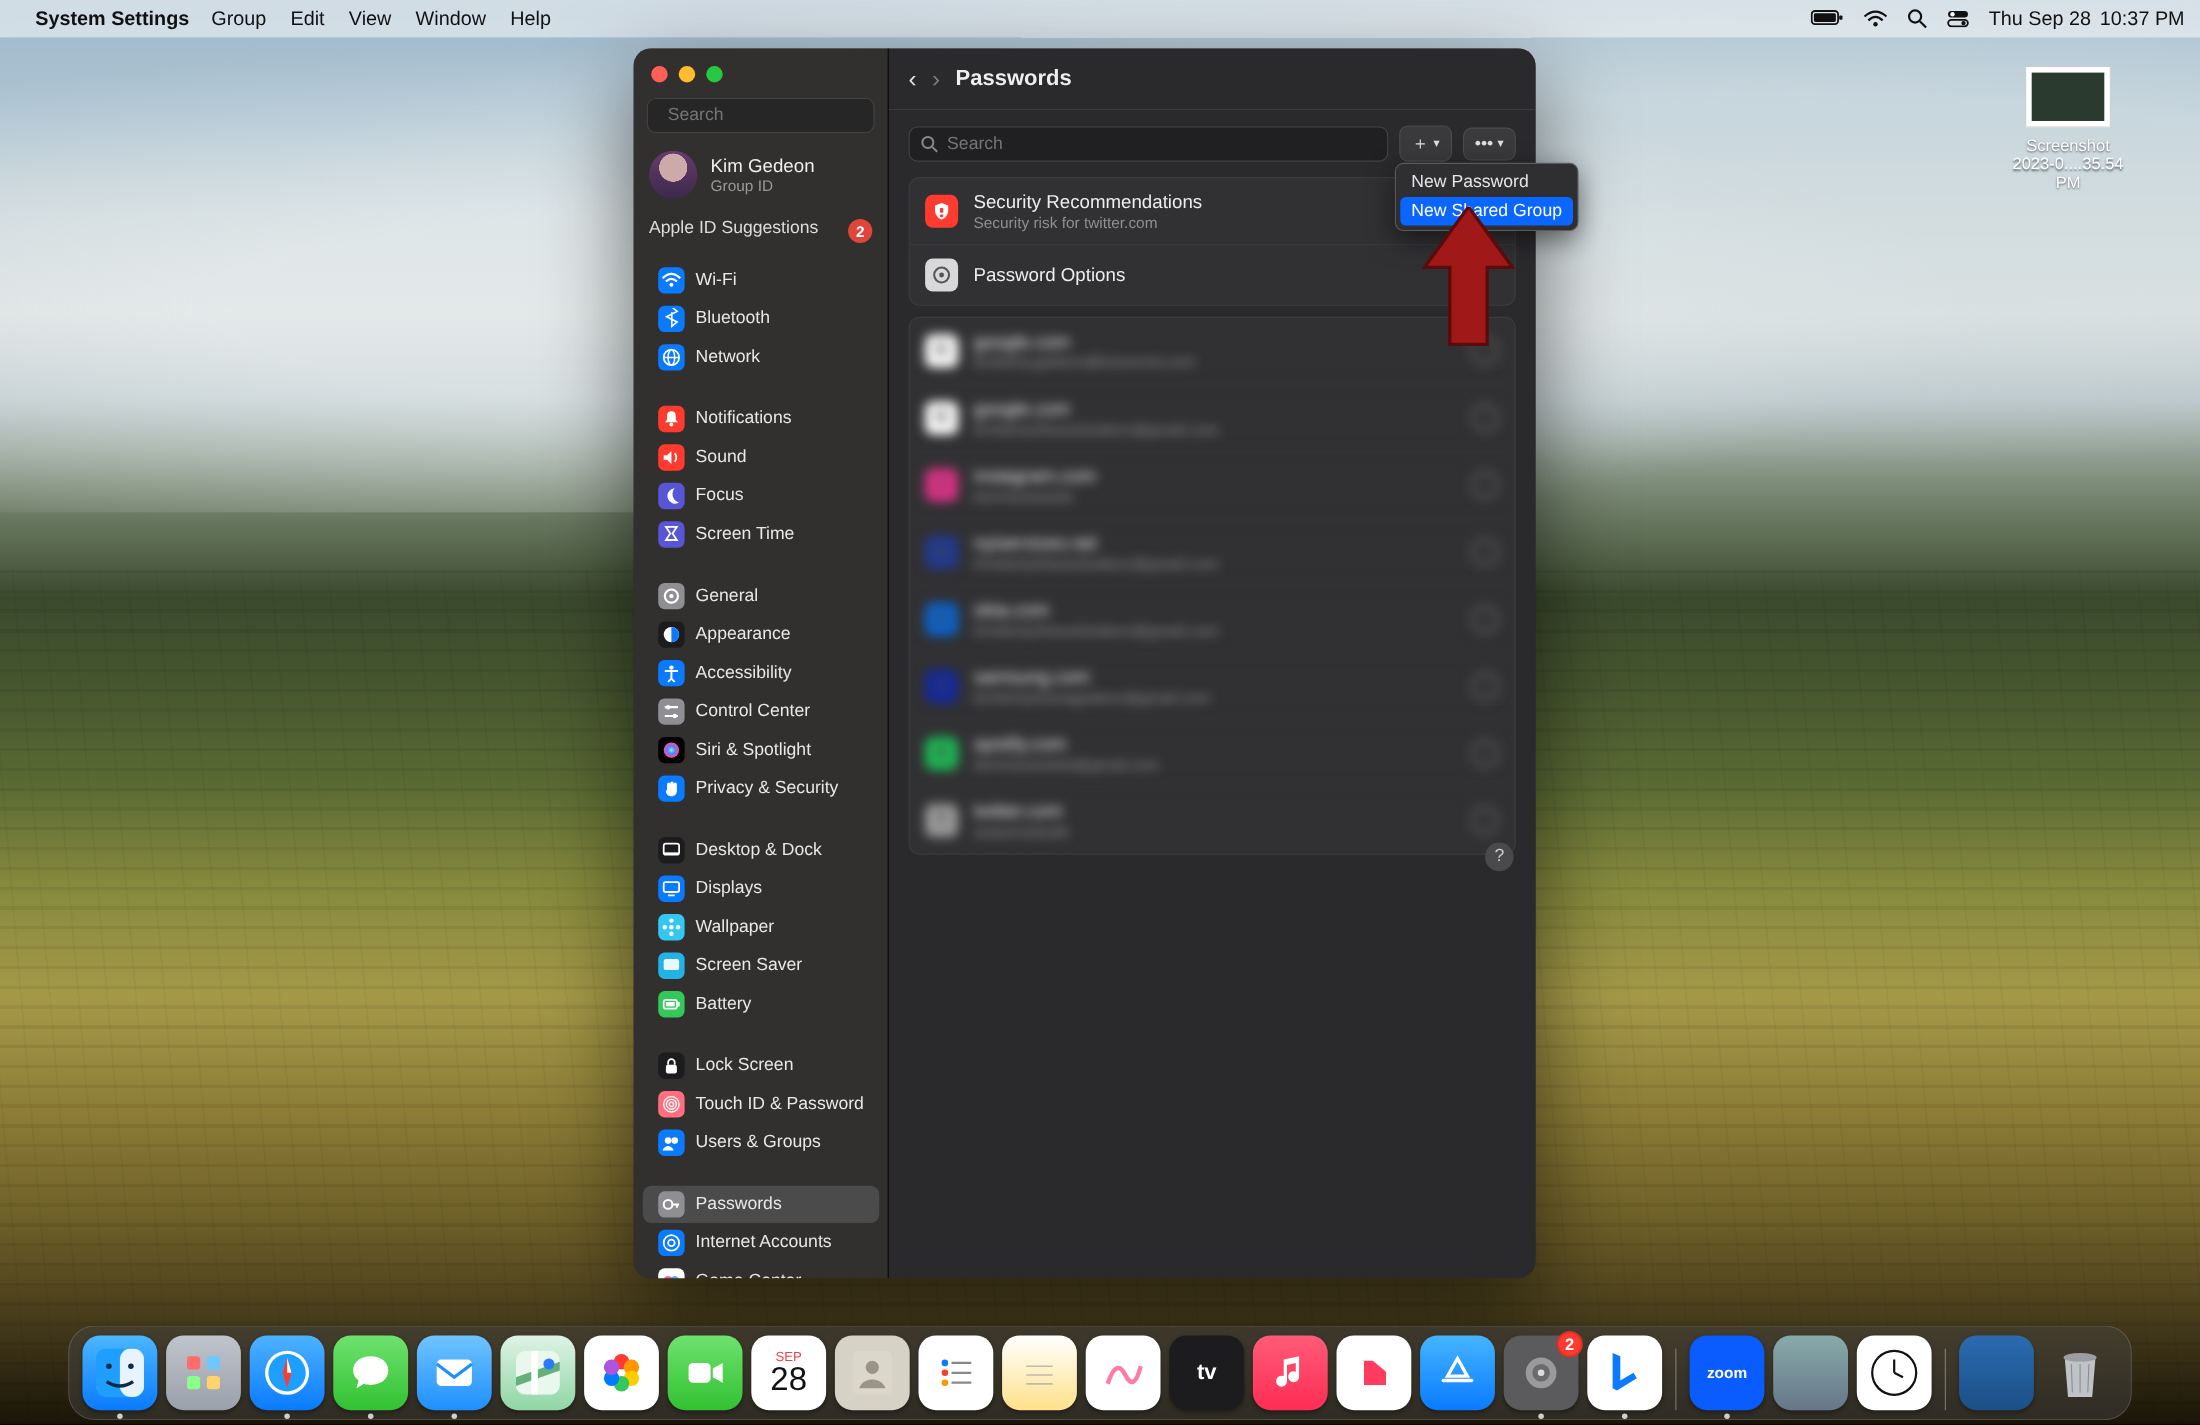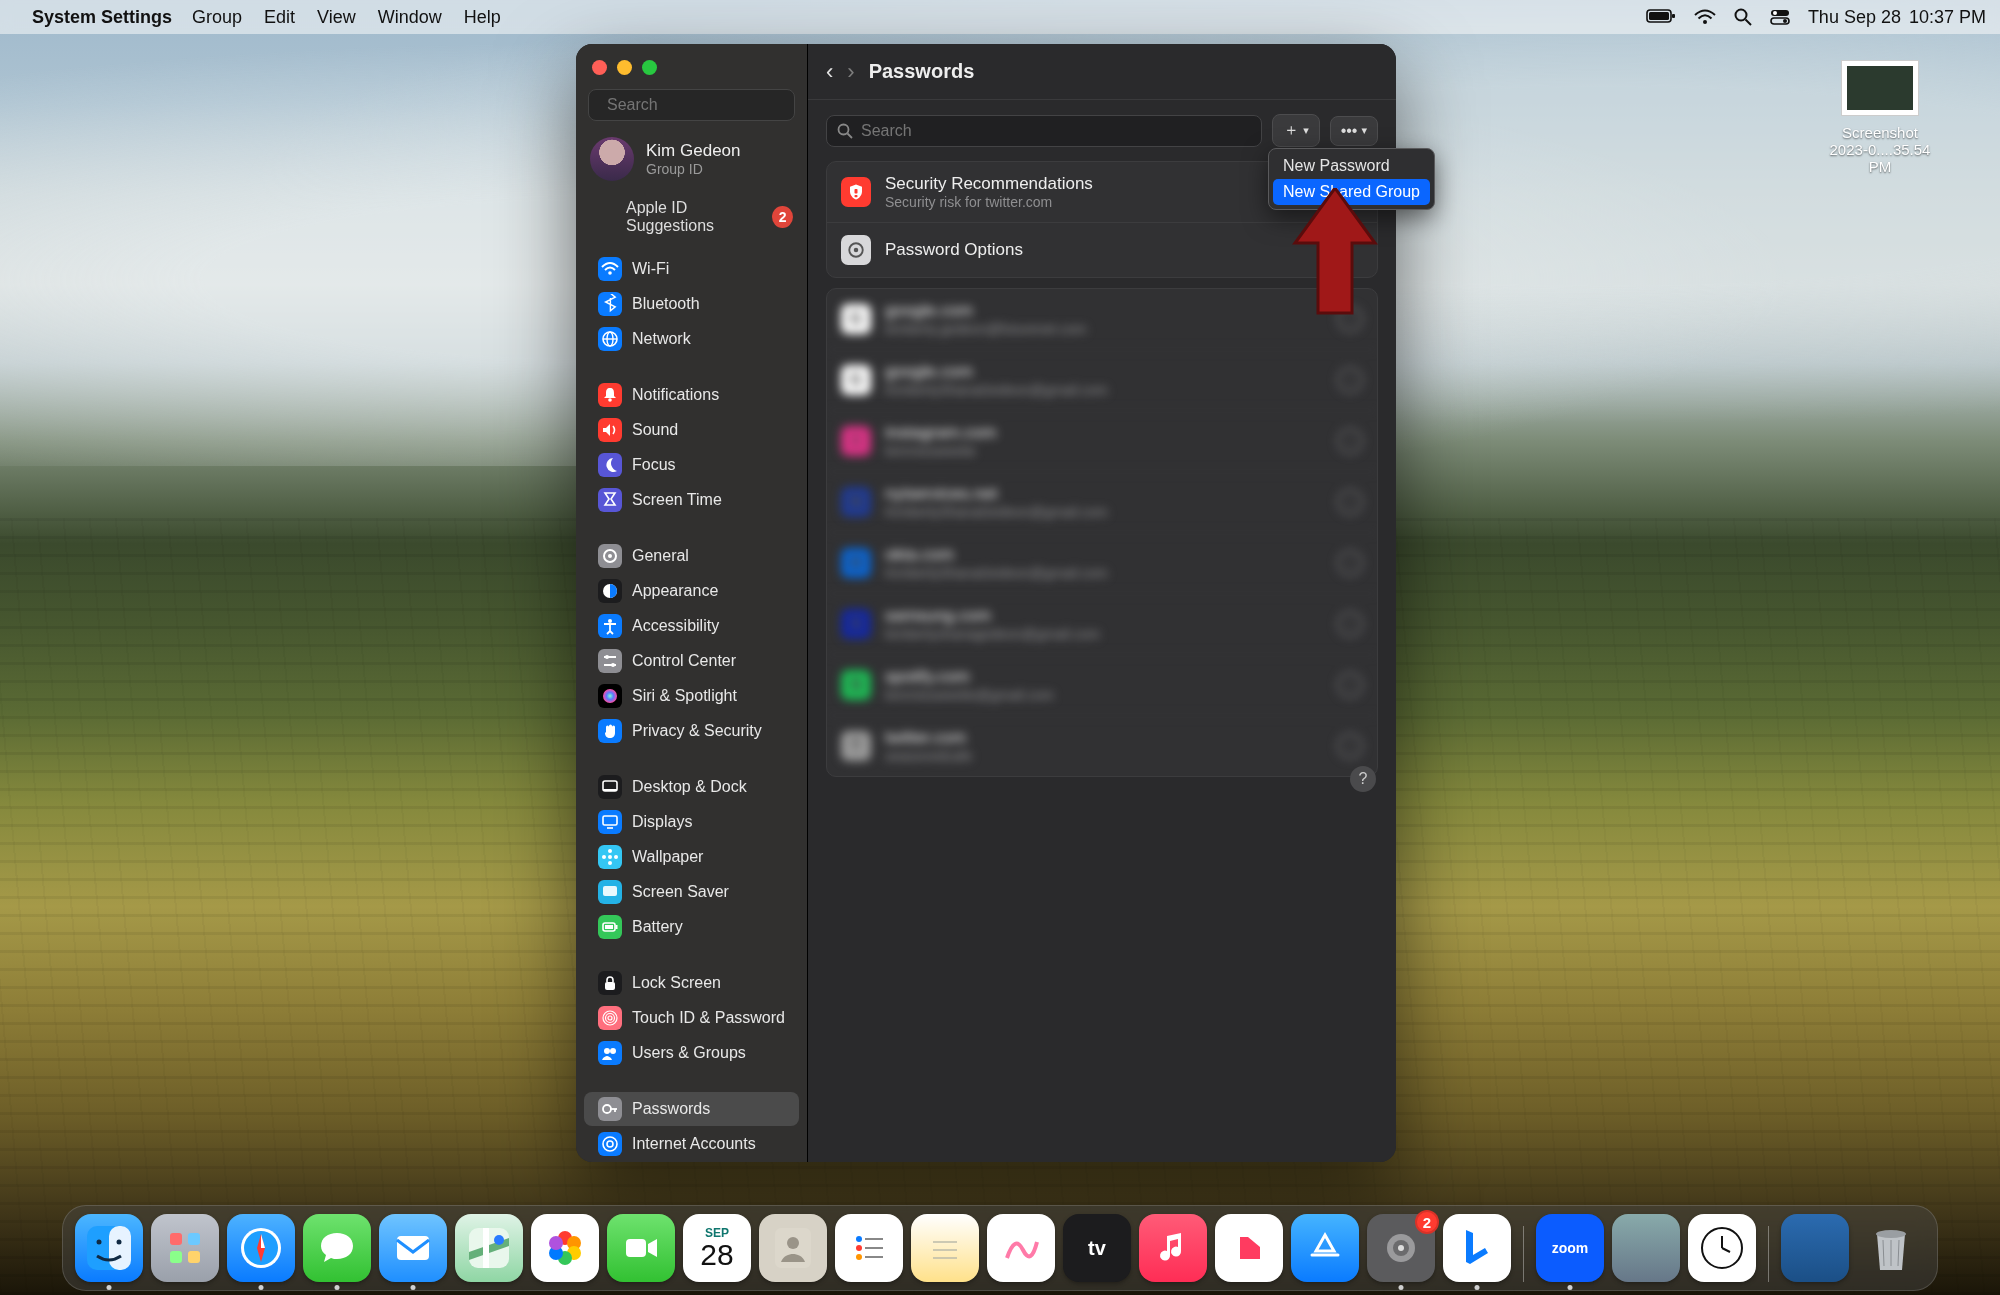--- a/index.html
+++ b/index.html
@@ -85,21 +85,21 @@
     display:flex; align-items:center; gap:12px; padding:6px 14px 8px;
   }
   .avatar {
     width:44px; height:44px; border-radius:50%; background:
       radial-gradient(circle at 50% 35%, #caa 0 35%, transparent 36%),
       linear-gradient(#6a3a6e,#3a2a4a);
   }
   .account .nm { font-size:17px; color:#eee; }
   .account .sub { font-size:14px; color:#9a9a9a; }
   .suggest {
-    display:flex; align-items:center; padding:10px 14px; font-size:16px; color:#ddd;margin-left:36px;
+    display:flex; align-items:flex-start; padding:10px 14px; font-size:16px; color:#ddd;
   }
   .badge {
     margin-left:auto; background:#e0453a; color:#fff; width:22px; height:22px;
     border-radius:50%; display:flex; align-items:center; justify-content:center;
     font-size:14px; font-weight:600;
   }
   .side-scroll { flex:1; overflow-y:auto; }
   .group { padding:6px 0; }
   .group + .group { border-top:0; margin-top:8px; }
   .item {
@@ -720,21 +720,21 @@
       </svg>
     </div>
     <div class="dicon" style="background: linear-gradient(rgb(110, 226, 110), rgb(50, 193, 50));">
       <svg width="40" height="40" viewBox="0 0 40 40">
         <rect x="5" y="11" width="20" height="18" rx="4" fill="#fff"></rect>
         <path d="M27 16l9-5v18l-9-5z" fill="#fff"></path>
       </svg>
     </div>
     <div class="dicon" style="background: rgb(255, 255, 255);">
       <div style="width:100%;height:100%;display:flex;flex-direction:column;align-items:center;justify-content:center;">
-        <div style="color:#0f766e;font-size:12px;font-weight:700">SEP</div>
+        <div style="color:#ef4444;font-size:12px;font-weight:400">SEP</div>
         <div style="color:#111;font-size:30px;font-weight:400;line-height:1">28</div>
       </div>
     </div>
     <div class="dicon" style="background: rgb(215, 210, 198);">
       <svg width="36" height="40" viewBox="0 0 36 40">
         <rect width="36" height="40" rx="6" fill="#dcd7cb"></rect>
         <circle cx="18" cy="15" r="6" fill="#9a9488"></circle>
         <path d="M6 34c2-6 8-8 12-8s10 2 12 8" fill="#9a9488"></path>
       </svg>
     </div>

